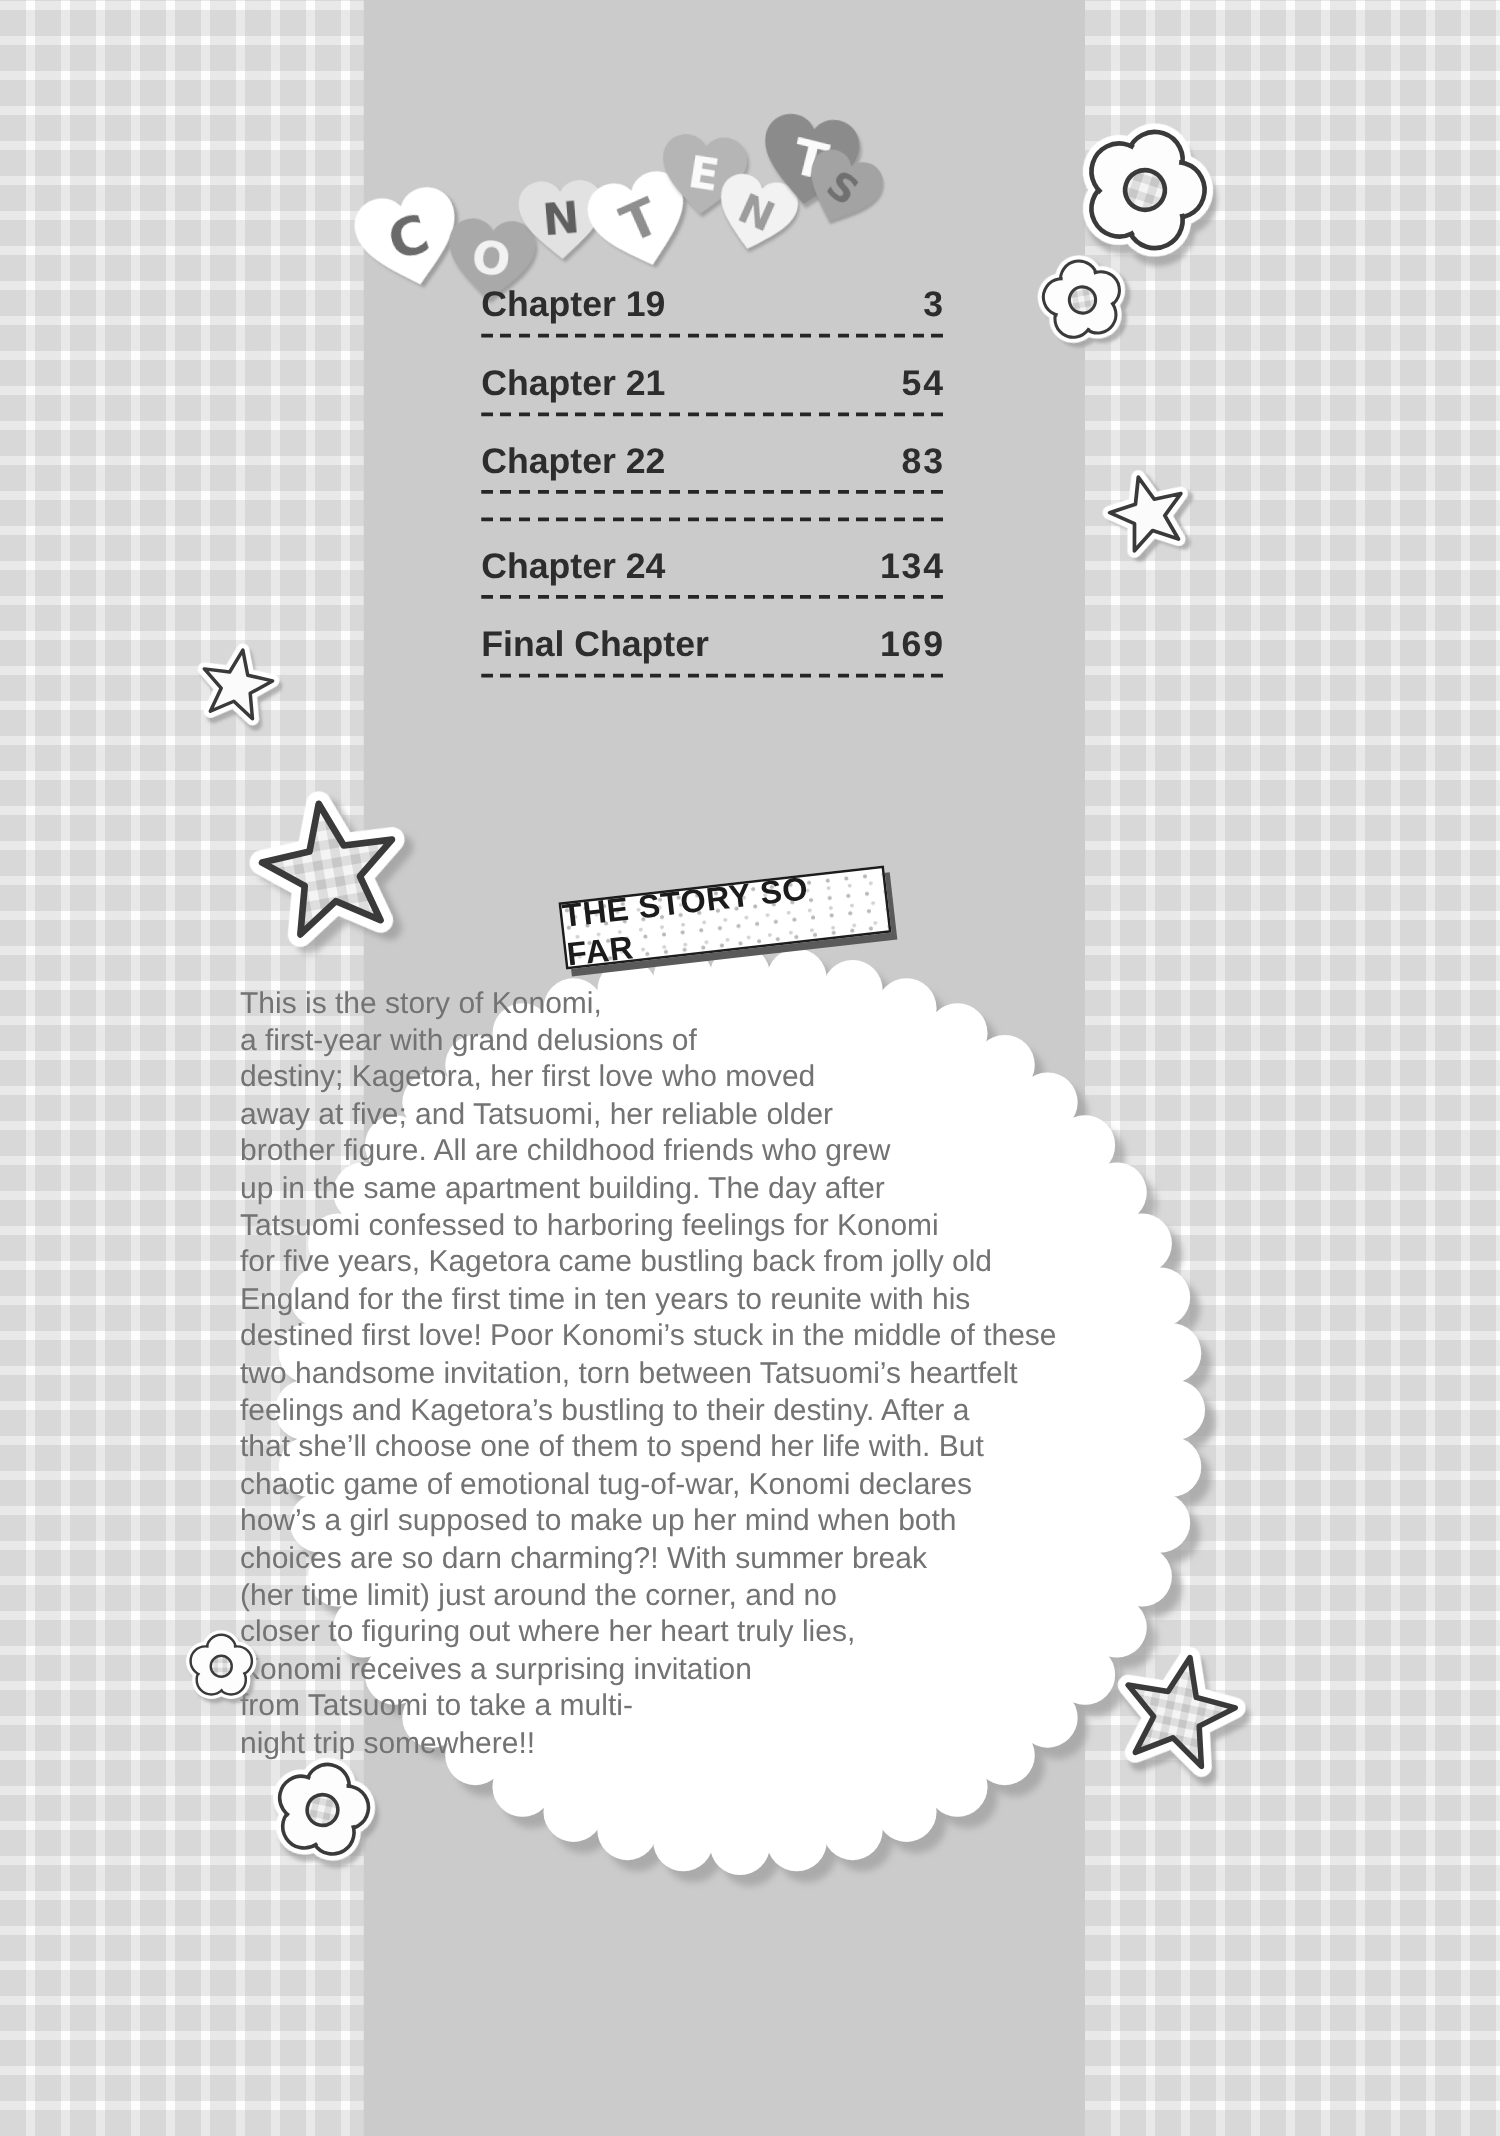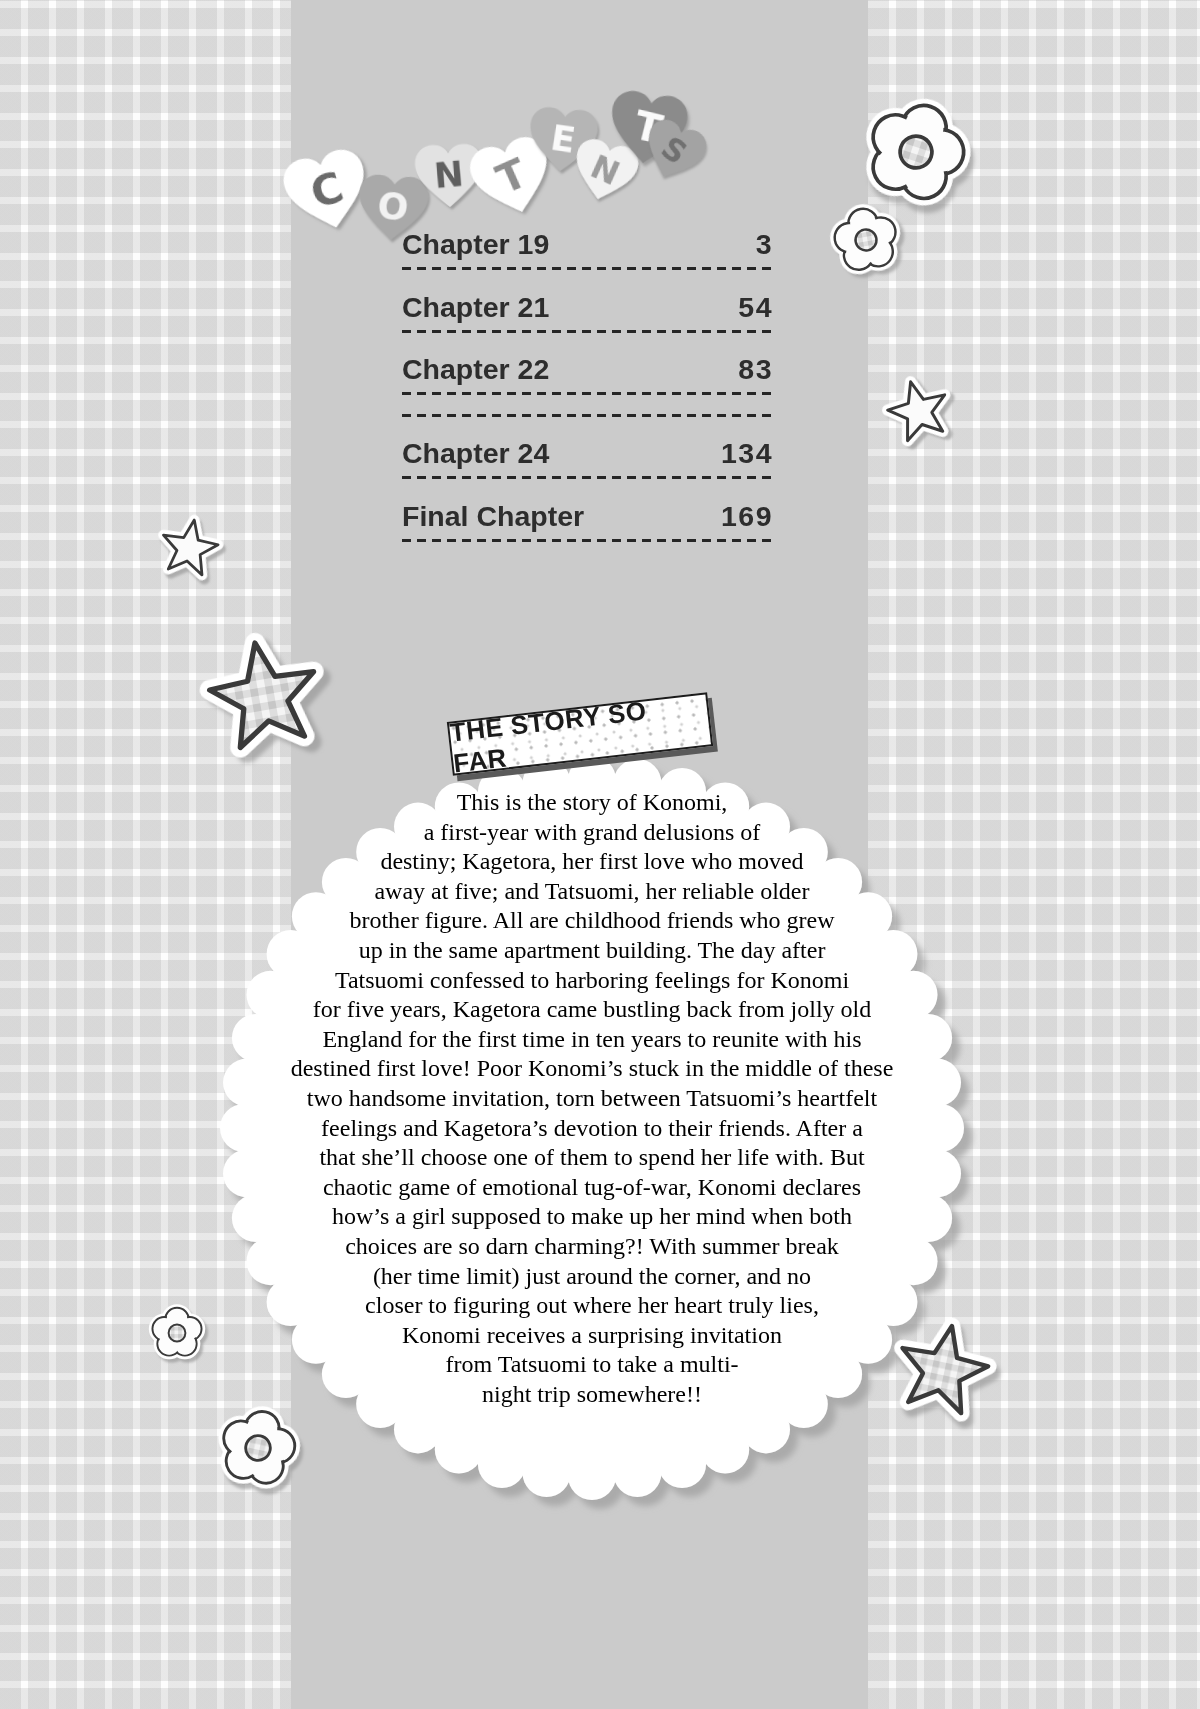--- a/index.html
+++ b/index.html
@@ -7,28 +7,28 @@
     width:1200px;height:1709px;position:relative;overflow:hidden;
     background-color:#fdfdfd;
     background-image:
       repeating-linear-gradient(90deg, rgba(150,150,150,.20) 0 21px, transparent 21px 28px),
       repeating-linear-gradient(0deg,  rgba(150,150,150,.20) 0 21px, transparent 21px 28px);
     font-family:"Liberation Sans", sans-serif;
   }
   #band{position:absolute;left:291px;top:0;width:577px;height:1709px;background:#cbcbcb;z-index:1;}
   #hearts{position:absolute;left:0;top:0;z-index:3;}
   #hearts svg{position:absolute;overflow:visible;}
-  #toc{position:absolute;left:402px;top:226px;width:371px;z-index:3;color:#2d2d2d;font-weight:bold;}
+  #toc{position:absolute;left:385px;top:226px;width:371px;z-index:3;color:#2d2d2d;font-weight:bold;}
   .toc-line1{display:flex;justify-content:space-between;align-items:baseline;font-size:28.5px;line-height:36px;}
   .toc-page{letter-spacing:1.5px;}
   .toc-dash{height:3px;margin-top:5px;background:repeating-linear-gradient(90deg,#262626 0 9px,transparent 9px 15px);}
   .toc-row{margin-bottom:18.5px;}
   #story-circle{position:absolute;left:212px;top:748px;width:760px;height:760px;z-index:4;overflow:visible;}
-  #story-text{position:absolute;left:192px;top:788px;width:800px;z-index:5;text-align:center;
-    font-size:24px;line-height:29.6px;color:#000000;font-family:Liberation Serif, serif;}
+  #story-text{position:absolute;left:192px;top:788px;width:800px;z-index:5;
+    font-size:24px;line-height:29.6px;color:#737373;}
   .story-line{white-space:nowrap;}
   #tape{position:absolute;left:449px;top:707px;width:258px;height:50px;z-index:6;
     transform:rotate(-6.5deg);
     background:
       radial-gradient(circle at 4px 5px, #b9b9b9 1.3px, transparent 1.9px) 0 0/15px 14px,
       radial-gradient(circle at 10px 11px, #d2d2d2 1.2px, transparent 1.8px) 0 0/17px 16px,
       #ffffff;
     border:2.5px solid #1c1c1c;box-shadow:4px 6px 0 #5a5a5a;
     display:flex;align-items:center;justify-content:center;}
   #tape span{font-family:"Liberation Sans",sans-serif;font-weight:bold;font-size:26px;color:#1b1b1b;letter-spacing:.5px;}
@@ -216,21 +216,21 @@
     <div class="story-line">a first-year with grand delusions of</div>
     <div class="story-line">destiny; Kagetora, her first love who moved</div>
     <div class="story-line">away at five; and Tatsuomi, her reliable older</div>
     <div class="story-line">brother figure. All are childhood friends who grew</div>
     <div class="story-line">up in the same apartment building. The day after</div>
     <div class="story-line">Tatsuomi confessed to harboring feelings for Konomi</div>
     <div class="story-line">for five years, Kagetora came bustling back from jolly old</div>
     <div class="story-line">England for the first time in ten years to reunite with his</div>
     <div class="story-line">destined first love! Poor Konomi’s stuck in the middle of these</div>
     <div class="story-line">two handsome invitation, torn between Tatsuomi’s heartfelt</div>
-    <div class="story-line">feelings and Kagetora’s devotion to their friends. After a</div>
+    <div class="story-line">feelings and Kagetora’s bustling to their destiny. After a</div>
     <div class="story-line">that she’ll choose one of them to spend her life with. But</div>
     <div class="story-line">chaotic game of emotional tug-of-war, Konomi declares</div>
     <div class="story-line">how’s a girl supposed to make up her mind when both</div>
     <div class="story-line">choices are so darn charming?! With summer break</div>
     <div class="story-line">(her time limit) just around the corner, and no</div>
     <div class="story-line">closer to figuring out where her heart truly lies,</div>
     <div class="story-line">Konomi receives a surprising invitation</div>
     <div class="story-line">from Tatsuomi to take a multi-</div>
     <div class="story-line">night trip somewhere!!</div>
   </div>

